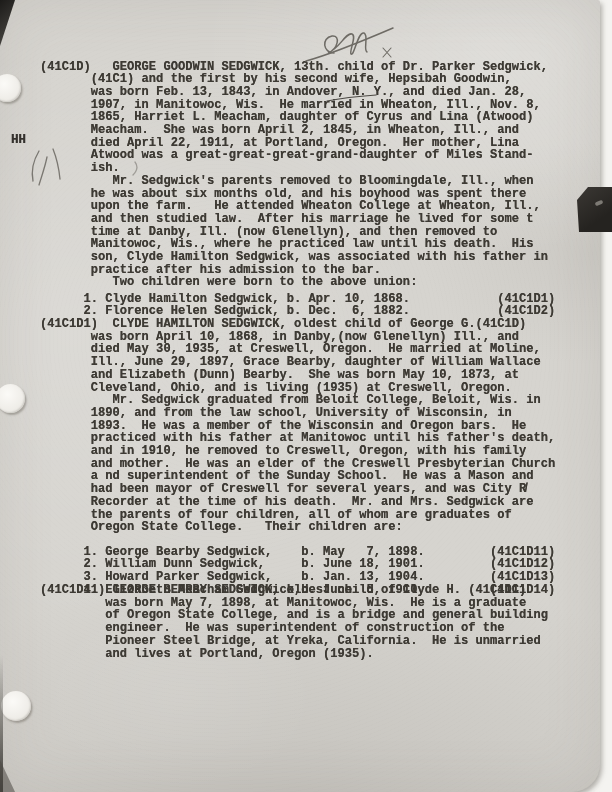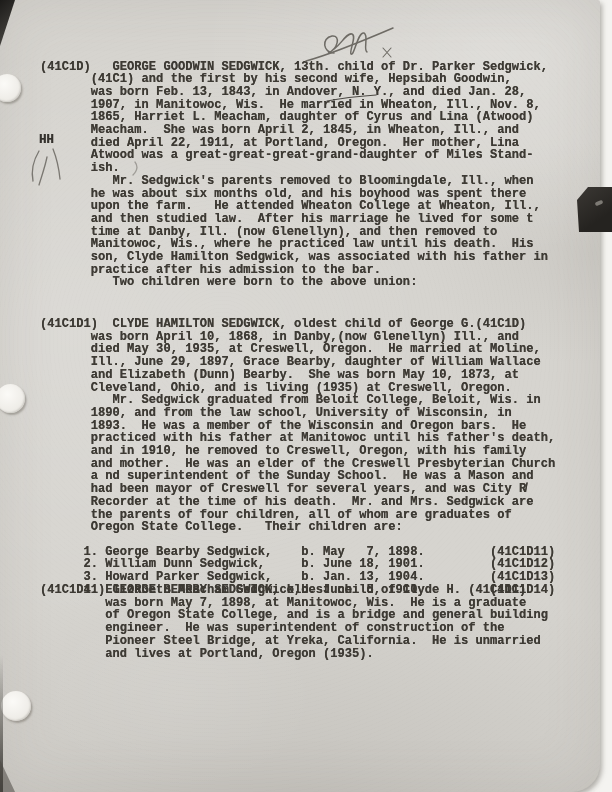--- a/index.html
+++ b/index.html
@@ -20,21 +20,21 @@
   .section{position:absolute;left:40px;white-space:pre;
     font:700 12.1px/12.7px "Liberation Mono",monospace;color:#3d3a34;
     text-shadow:0 0 .4px rgba(62,57,50,.85);letter-spacing:0;}
   #sec0{top:60.5px}
   #sec1{top:292.5px}
   #sec2{top:318px}
   #sec3{top:545.5px}
   #sec4{top:584px}
   .margin-note{position:absolute;left:11px;top:134px;
     font:700 12.5px/13px "Liberation Mono",monospace;color:#34312d;
-    text-shadow:0 0 .4px rgba(50,47,42,.9);margin-left:28px;}
+    text-shadow:0 0 .4px rgba(50,47,42,.9);}
   .hole{position:absolute;border-radius:50%;
     background:radial-gradient(circle at 40% 35%, #fbfaf7, #edebe6 72%);
     box-shadow:1.5px 2px 2px rgba(104,100,92,0.45), inset -1px -1px 1.5px rgba(125,121,113,0.25);}
   #hole1{left:-7px;top:74px;width:28px;height:28px;}
   #hole2{left:-4px;top:384px;width:29px;height:29px;}
   #hole3{left:1px;top:691px;width:30px;height:30px;}
   .corner-wedge{position:absolute;left:0;top:0;width:16px;height:47px;
     background:linear-gradient(135deg,#1c1b19,#514e4a);
     -webkit-clip-path:polygon(0 0,15px 0,0 46px);clip-path:polygon(0 0,15px 0,0 46px);}
   .edge-left-bottom{position:absolute;left:0;top:655px;width:3px;height:137px;
@@ -70,20 +70,22 @@
        ish.
           Mr. Sedgwick's parents removed to Bloomingdale, Ill., when
        he was about six months old, and his boyhood was spent there
        upon the farm.   He attended Wheaton College at Wheaton, Ill.,
        and then studied law.  After his marriage he lived for some t
        time at Danby, Ill. (now Glenellyn), and then removed to
        Manitowoc, Wis., where he practiced law until his death.  His
        son, Clyde Hamilton Sedgwick, was associated with his father in
        practice after his admission to the bar.
           Two children were born to the above union:</div>
+  <div class="section" id="sec1">      1. Clyde Hamilton Sedgwick, b. Apr. 10, 1868.            (41C1D1)
+      2. Florence Helen Sedgwick, b. Dec.  6, 1882.            (41C1D2)</div>
   <div class="section" id="sec2">(41C1D1)  CLYDE HAMILTON SEDGWICK, oldest child of George G.(41C1D)
        was born April 10, 1868, in Danby,(now Glenellyn) Ill., and
        died May 30, 1935, at Creswell, Oregon.  He married at Moline,
        Ill., June 29, 1897, Grace Bearby, daughter of William Wallace
        and Elizabeth (Dunn) Bearby.  She was born May 10, 1873, at
        Cleveland, Ohio, and is living (1935) at Creswell, Oregon.
           Mr. Sedgwick graduated from Beloit College, Beloit, Wis. in
        1890, and from the law school, University of Wisconsin, in
        1893.  He was a member of the Wisconsin and Oregon bars.  He
        practiced with his father at Manitowoc until his father's death,

